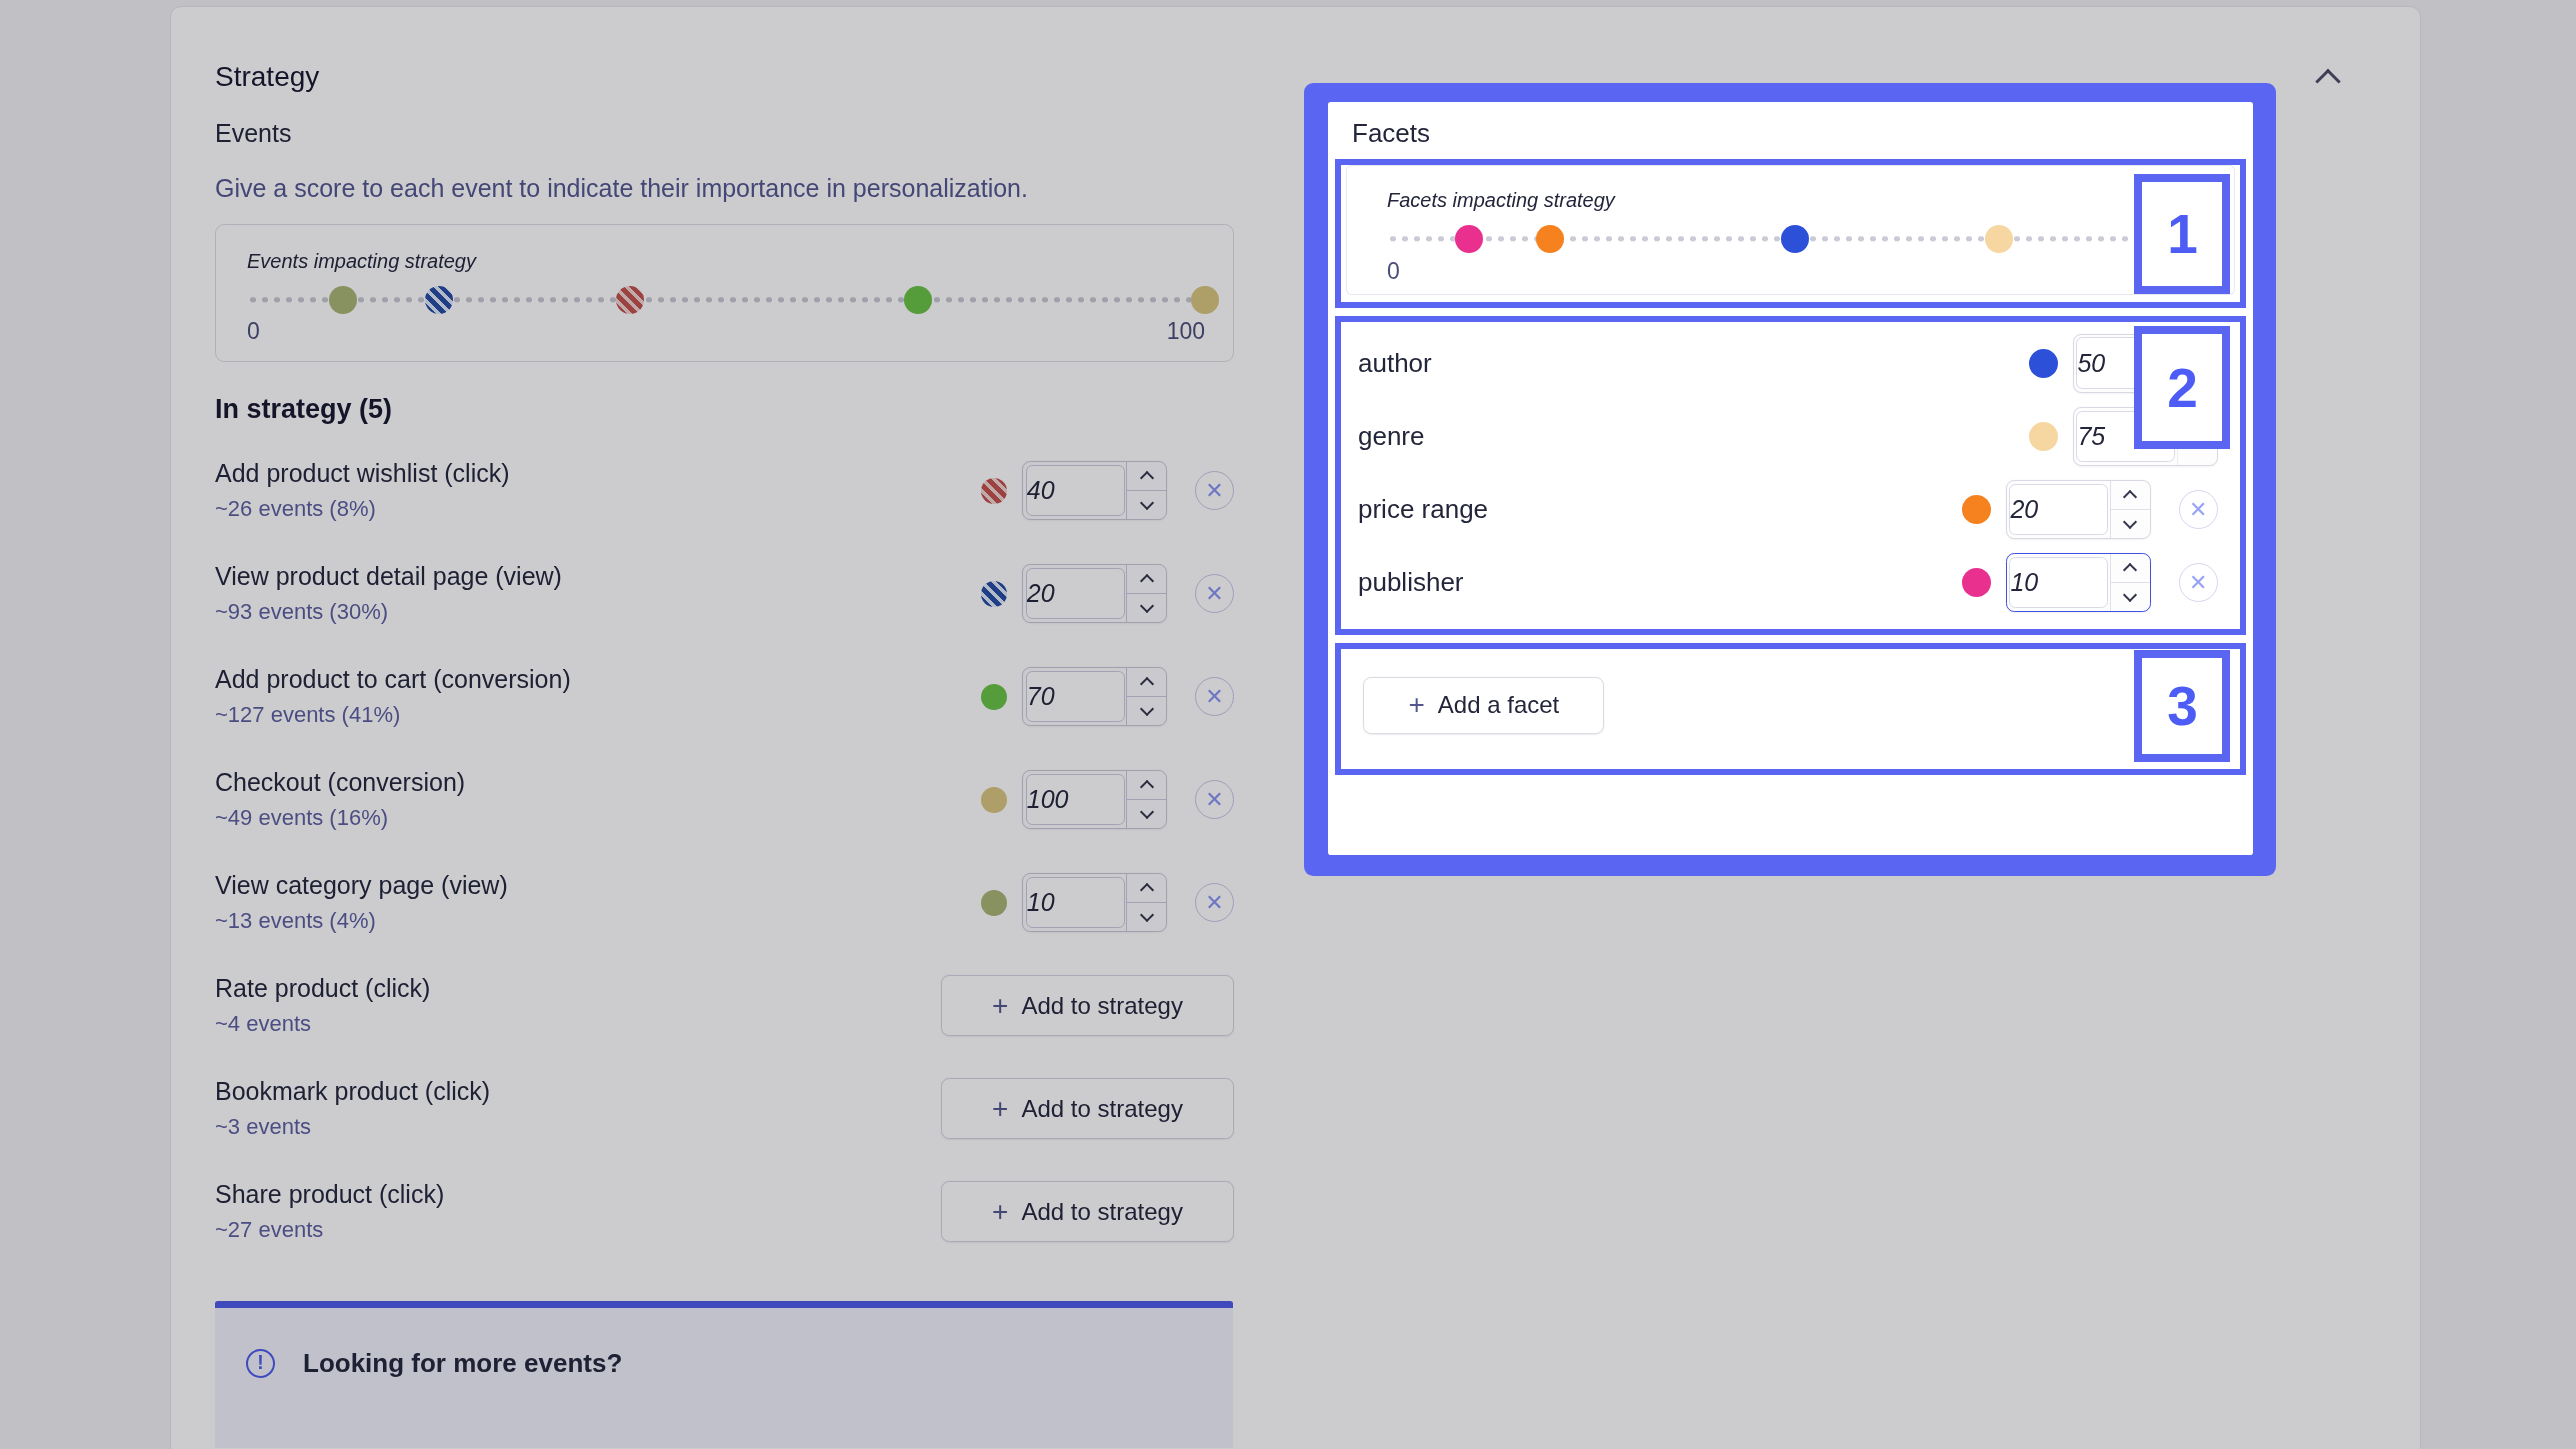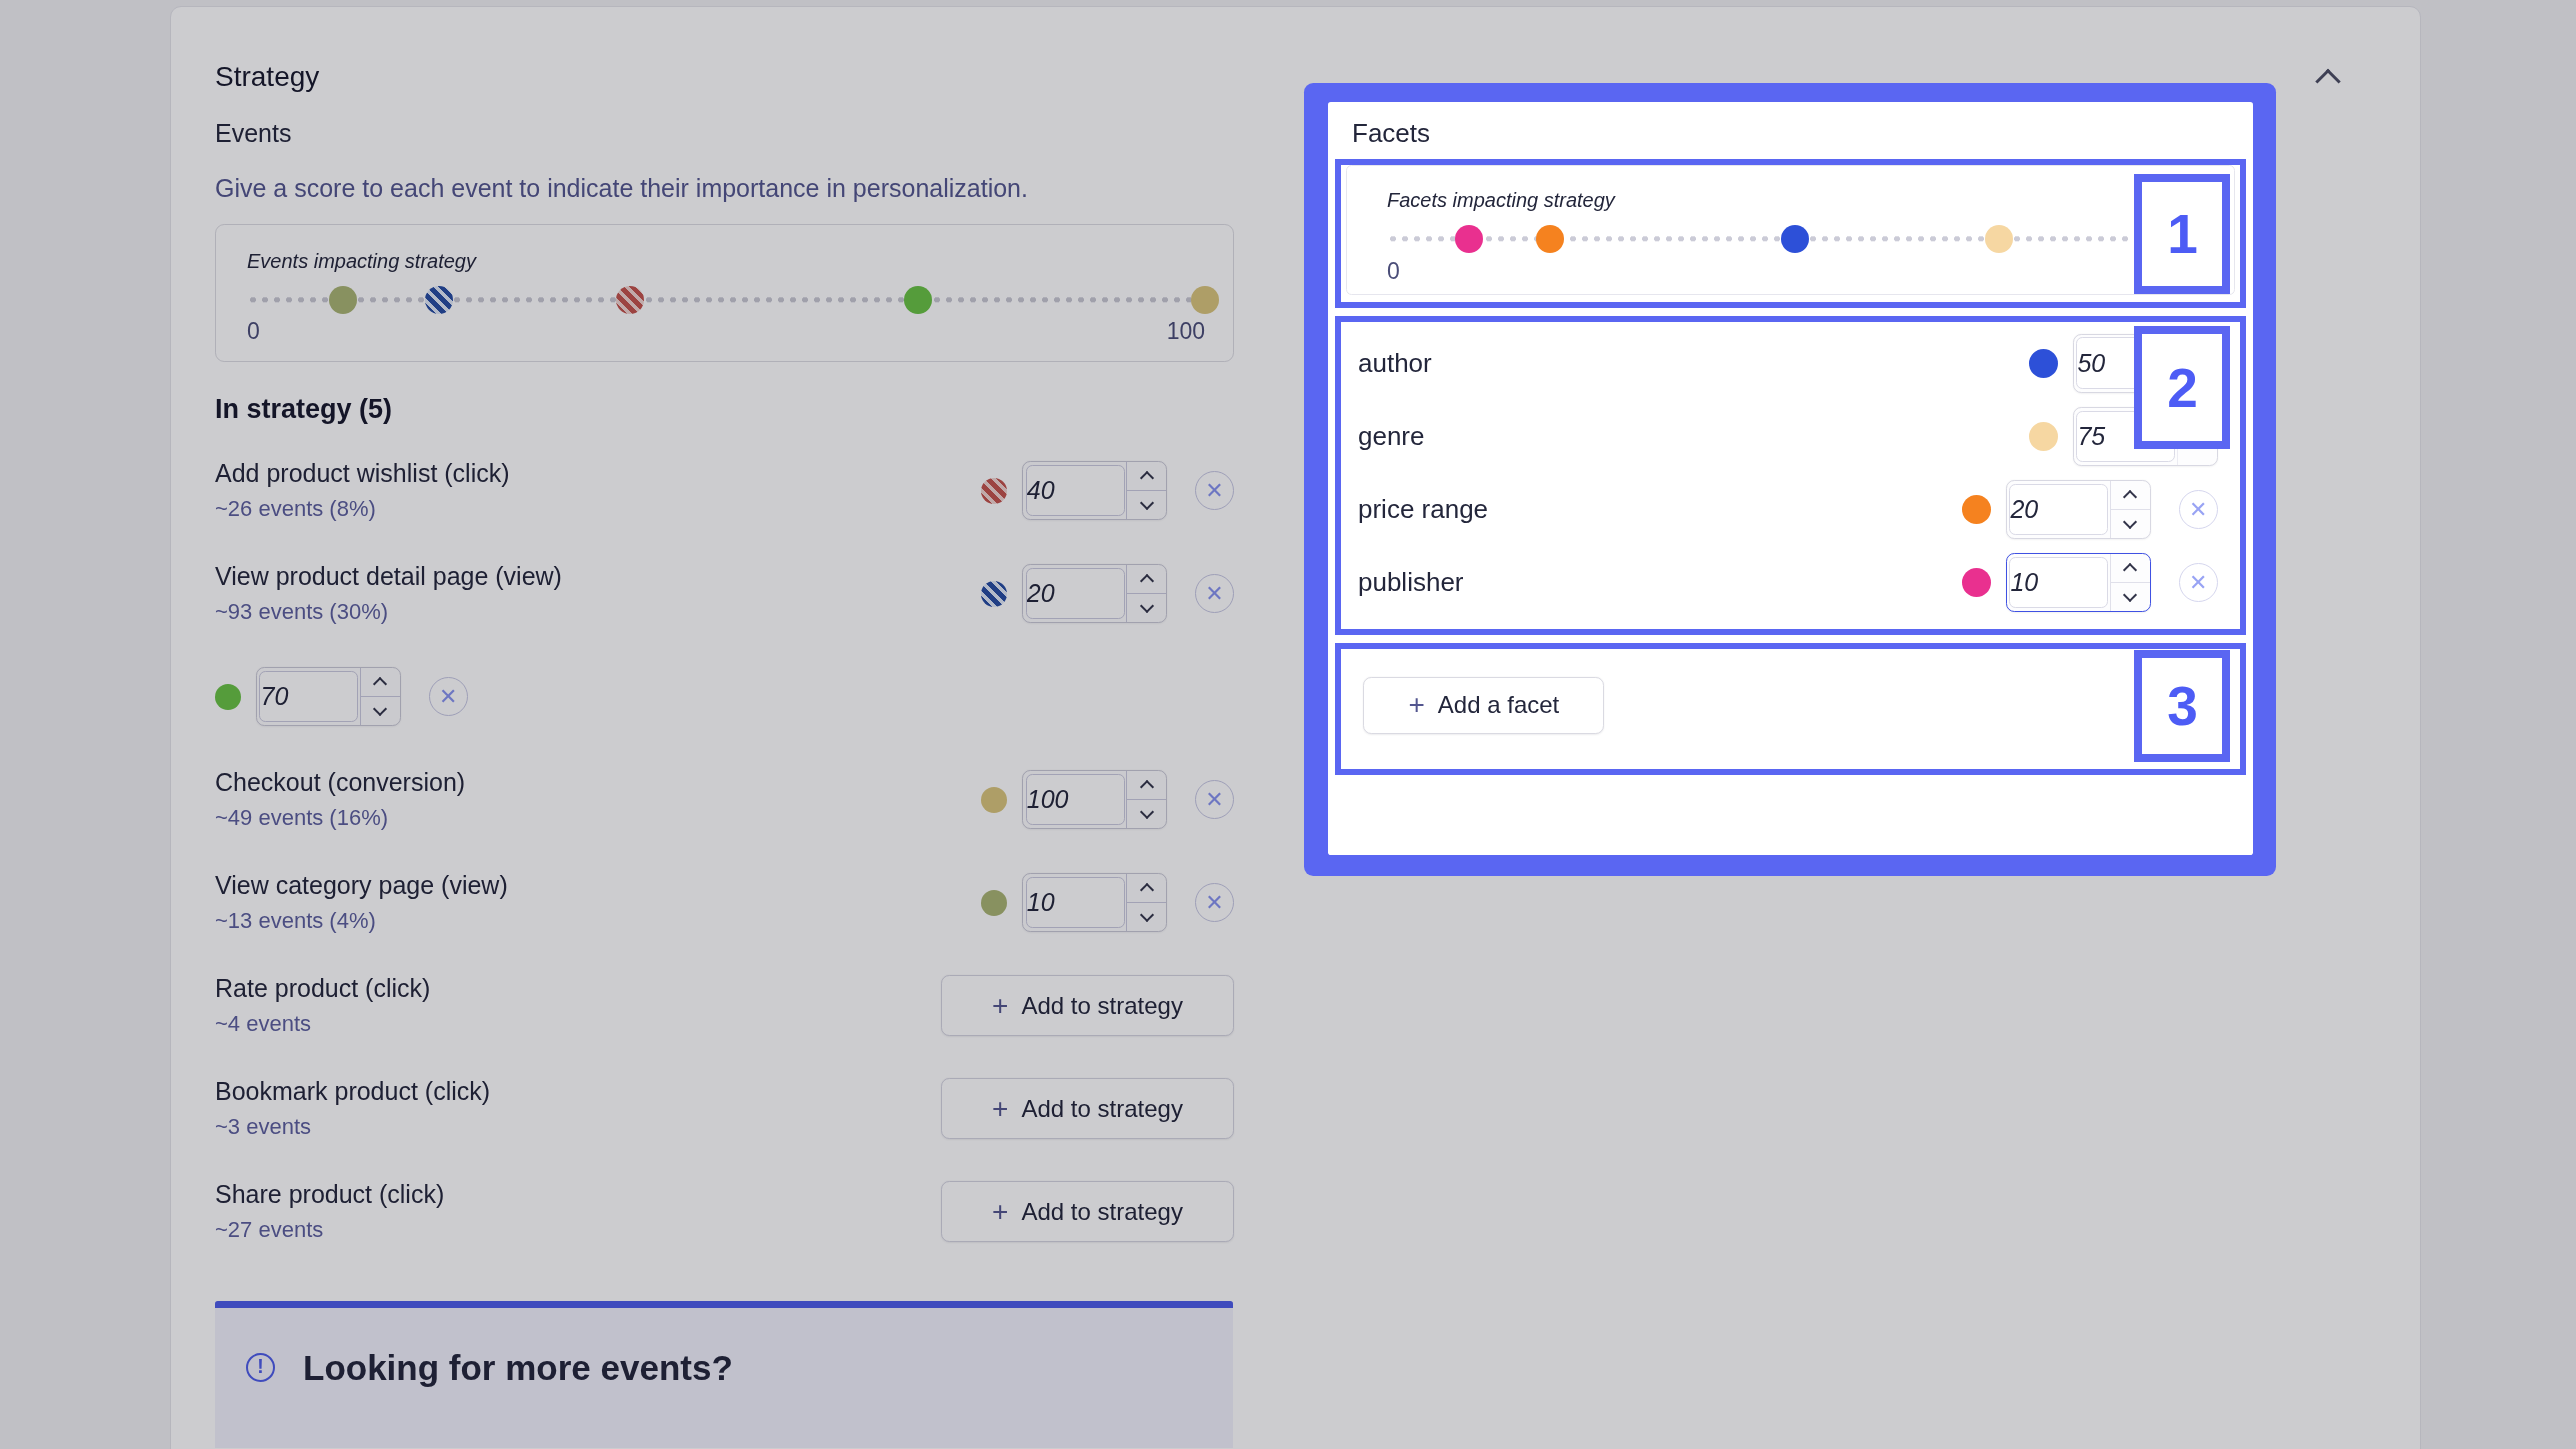--- a/index.html
+++ b/index.html
@@ -61,21 +61,21 @@
              display:flex; align-items:center; justify-content:center; gap:13px;
              font-size:24px; color:#23263b; cursor:pointer; }
   .plus { color:#53568f; font-size:28px; font-weight:normal; line-height:28px; }
 
   .banner { margin-top:57px; width:1018px; height:147px; background:#f1f1fb;
             border-top:7.4px solid #4d5ce8; border-radius:2.8px 2.8px 0 0; }
   .banner-inner { display:flex; align-items:center; gap:28px; padding:40px 0 0 31px; }
   .info-icon { width:29px; height:29px; border-radius:50%; border:2.8px solid #4d5ce8;
                color:#4d5ce8; font-size:19.3px; font-weight:bold; text-align:center;
                line-height:24px; flex:none; }
-  .banner-title { font-size:35px; font-weight:bold; color:#23263b; }
+  .banner-title { font-size:26px; font-weight:bold; color:#23263b; }
 
   .collapse-btn { position:absolute; right:72px; top:53px; width:40px; height:33px;
                   background:transparent; border:none; cursor:pointer; }
   .collapse-btn .chev-big { position:absolute; left:50%; top:55%; width:18.4px; height:18.4px;
                   border-left:3.7px solid #4b4d63; border-top:3.7px solid #4b4d63;
                   transform:translate(-50%,-30%) rotate(45deg); }
 
   
   .dim-overlay { position:absolute; inset:0; background:rgba(13,13,26,0.21); z-index:20; }
 
@@ -189,20 +189,24 @@
                 <button class="step">
                     <span class="chev down"></span>
                   </button>
               </div>
             </div>
             <button class="xbtn"><span>✕</span></button>
           </div>
         </div>
 
         <div class="row">
+          <div class="row-text">
+            <div class="item-title">Add product to cart (conversion)</div>
+            <div class="item-meta">~127 events (41%)</div>
+          </div>
           <div class="controls">
             <span class="dot" style="background: rgb(104, 194, 68);"></span>
             <div class="numgroup">
               <input class="num-input" value="70" style="">
               <div class="stepper">
                 <button class="step">
                     <span class="chev up"></span>
                   </button>
                 <button class="step">
                     <span class="chev down"></span>

